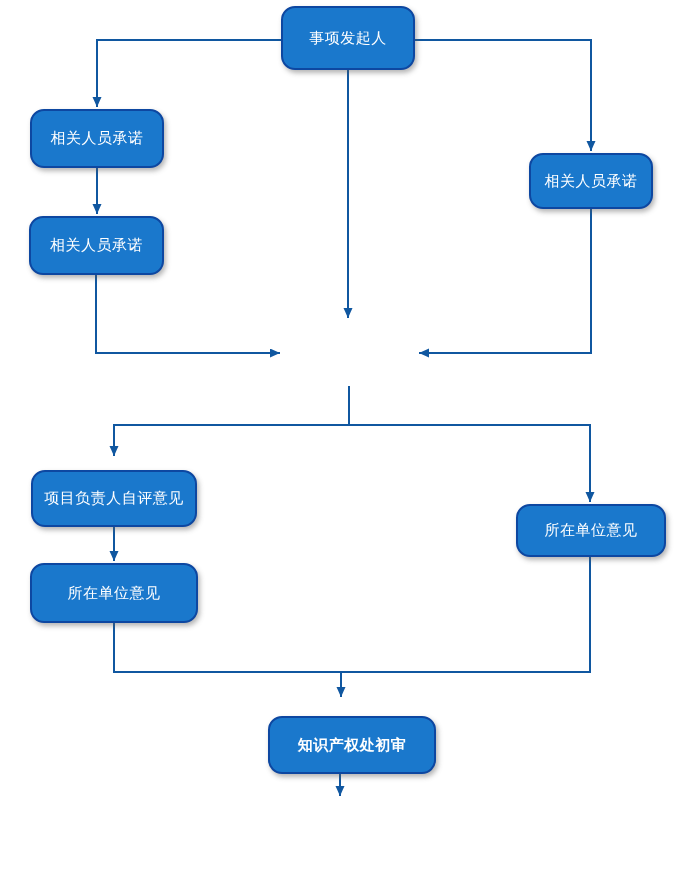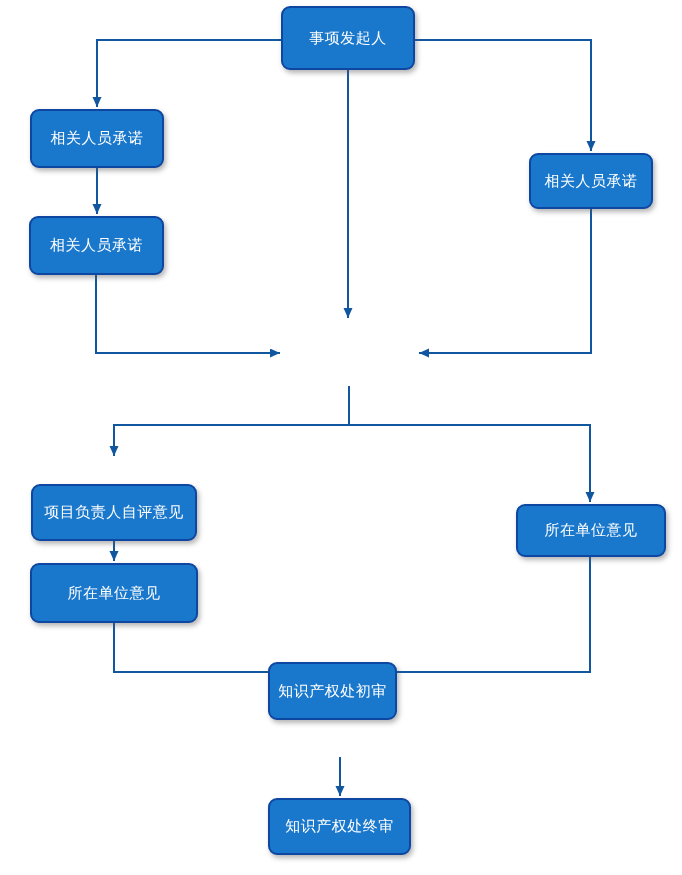--- a/index.html
+++ b/index.html
@@ -23,40 +23,40 @@
     stroke:var(--connector);
     stroke-width:2;
     stroke-linejoin:miter;
   }
   .edges .arrowhead{fill:var(--connector);stroke:none;}
   .node{
     position:absolute;
     display:flex;align-items:center;justify-content:center;
     background:var(--node-fill);
     border:2px solid var(--node-border);
-    border-radius:9px;
+    border-radius:14px;
     box-sizing:border-box;
     color:var(--node-text);
     font-size:15px;
     letter-spacing:0.5px;
     box-shadow:2px 3px 5px rgba(90,90,90,0.45);
     cursor:default;
     white-space:nowrap;
     text-align:right;
   }
   
   .n-initiator   {left:281px;top:6px;  width:134px;height:64px;}
   .n-commit-l1   {left:30px; top:109px;width:134px;height:59px;}
   .n-commit-l2   {left:29px; top:216px;width:135px;height:59px;}
   .n-commit-r    {left:529px;top:153px;width:124px;height:56px;}
   .n-sign-all    {left:282px;top:320px;width:135px;height:66px;}
-  .n-leader      {left:31px; top:484px;width:166px;height:57px;}
+  .n-leader      {left:31px; top:470px;width:166px;height:57px;}
   .n-unit-l      {left:30px; top:563px;width:168px;height:60px;}
   .n-unit-r      {left:516px;top:504px;width:150px;height:53px;}
-  .n-ip-initial  {left:268px;top:662px;width:129px;height:58px;}
+  .n-ip-initial  {left:268px;top:716px;width:168px;height:58px;font-weight:bold;}
   .n-ip-final    {left:268px;top:798px;width:143px;height:57px;}
 </style>
 </head>
 <body>
 
 <div class="stage">
 
   <svg class="edges" viewBox="0 0 682 875" xmlns="http://www.w3.org/2000/svg">
     <defs>
       <marker id="arrow" markerUnits="userSpaceOnUse" markerWidth="12" markerHeight="11" refX="10" refY="4.5" orient="auto">
@@ -103,17 +103,14 @@
   </div>
 
   <div class="node n-unit-r">
     <span>所在单位意见</span>
   </div>
 
   <div class="node n-ip-initial">
     <span>知识产权处初审</span>
   </div>
 
-  <div class="node n-ip-final">
-    <span>知识产权处终审</span>
-  </div>
 
 </div>
 
 </body></html>

